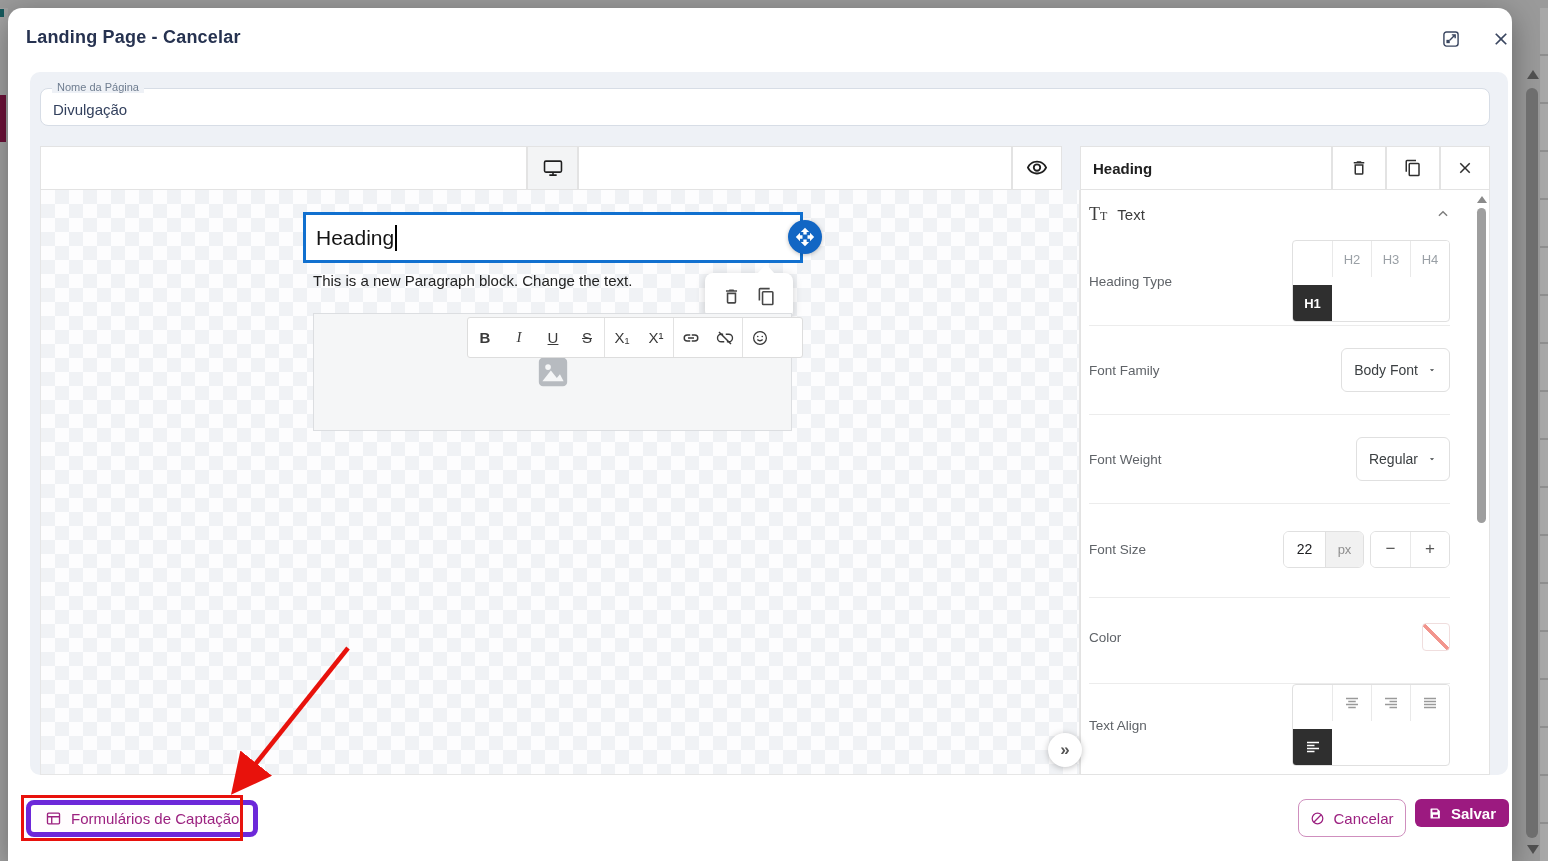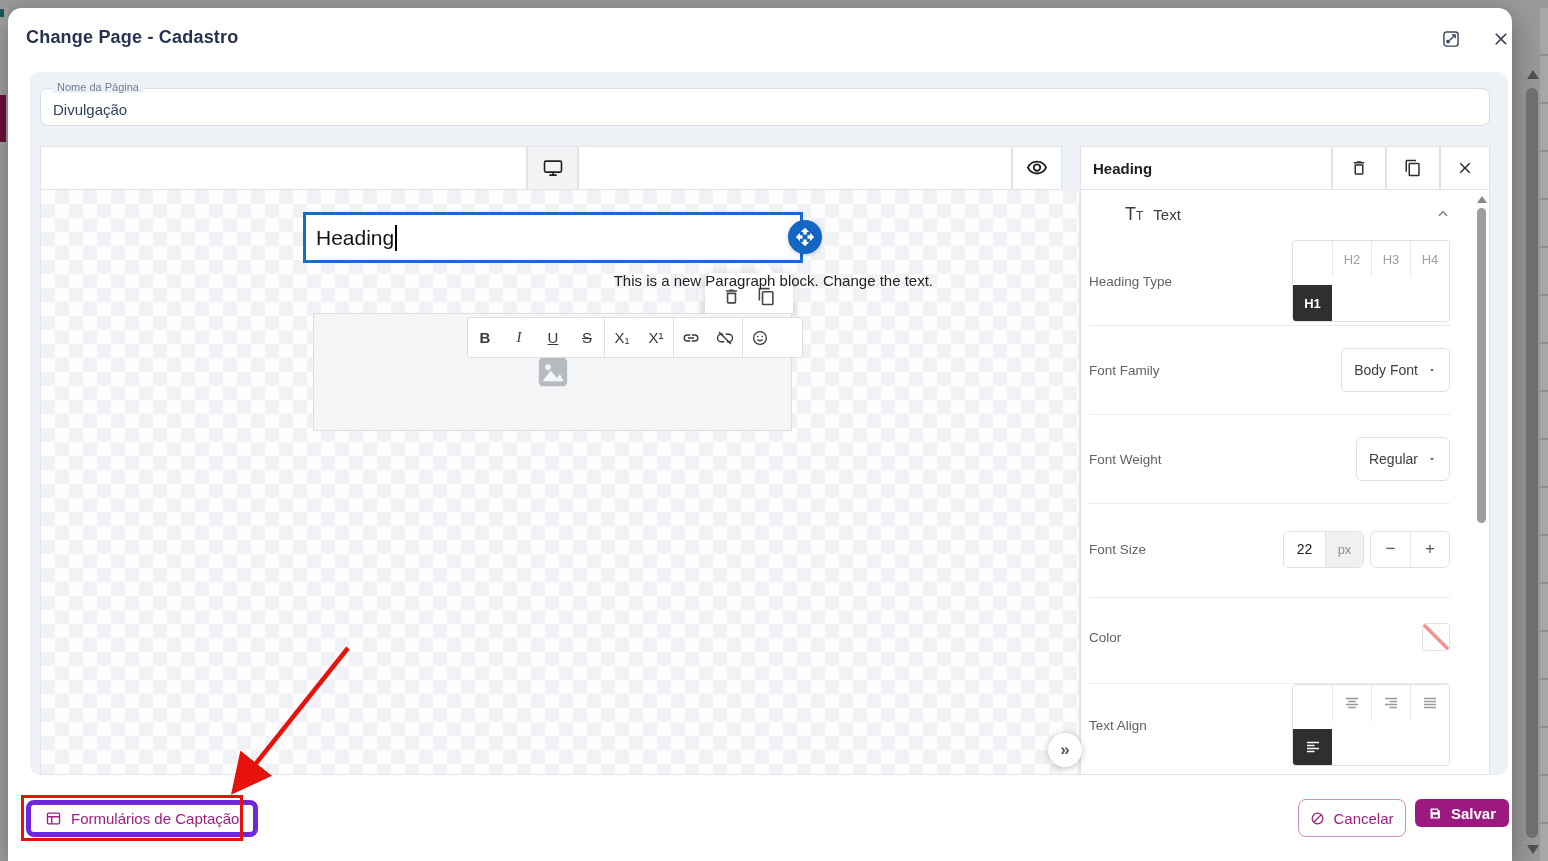--- a/index.html
+++ b/index.html
@@ -58,21 +58,21 @@
     box-shadow:0 1px 4px rgba(0,0,0,.25); }
   .move-handle svg { width:20px; height:20px; fill:#fff; }
 
   .block-popover { left:705px; top:273px; width:88px; height:46px; background:#fff; border-radius:8px;
     box-shadow:0 2px 10px rgba(0,0,0,.18); display:flex; align-items:center; justify-content:space-evenly; }
   .pop-caret { position:absolute; top:-9px; left:52px; width:0; height:0;
     border-left:9px solid transparent; border-right:9px solid transparent; border-bottom:10px solid #fff; }
   .pop-btn { background:none; border:none; cursor:pointer; color:#474747; display:flex; }
   .pop-btn svg { width:19px; height:19px; }
 
-  .paragraph-block { left:313px; top:272px; width:620px; font-size:15px; color:#212121; cursor:text;text-align:right; }
+  .paragraph-block { left:313px; top:272px; width:620px; font-size:15px; color:#212121; cursor:text; }
 
   .image-block { left:313px; top:313px; width:479px; height:118px; background:#f5f6f7;
     border:1px solid #dcdee1; display:flex; align-items:center; justify-content:center; cursor:pointer; }
   .image-block svg { width:38px; height:34px; }
 
   .rt-toolbar { left:467px; top:317px; width:336px; height:41px; background:#fff; border:1px solid #dddddd;
     border-radius:3px; display:flex; align-items:stretch; z-index:4; }
   .rt-btn { width:34px; border:none; background:none; cursor:pointer; font-size:15px; color:#3a3a3a;
     display:flex; align-items:center; justify-content:center; font-family:"Liberation Sans",sans-serif; }
   .rt-b { font-weight:700; }
@@ -92,21 +92,21 @@
   .sb-title-cell { left:1080px; width:252px; padding-left:12px; font-size:15px; font-weight:700; color:#202020; }
   .sb-ic { justify-content:center; cursor:pointer; color:#2f2f2f; }
   .sb-ic svg { width:18px; height:18px; }
   .sb-trash { left:1332px; width:54px; }
   .sb-copy { left:1386px; width:54px; }
   .sb-close { left:1440px; width:50px; }
 
   .sb-body { left:1080px; top:190px; width:410px; height:585px; background:#fff; border:1px solid #e3e3e3; border-top:none; }
 
   .sec-head { left:1089px; top:196px; width:361px; height:36px; display:flex; align-items:center; }
-  .tt-icon { font-family:Liberation Sans, sans-serif; color:#3c3c3c; margin-right:10px;margin-left:36px; }
+  .tt-icon { font-family:Liberation Serif, serif; color:#3c3c3c; margin-right:10px; }
   .tt-big { font-size:18px; }
   .tt-small { font-size:12px; }
   .sec-title { font-size:15px; font-weight:500; color:#3c3c3c; flex:1; }
   .sec-chevron { background:none; border:none; cursor:pointer; color:#7c7c7c; display:flex; }
   .sec-chevron svg { width:14px; height:14px; }
 
   .sb-row { left:1089px; width:361px; height:48px; display:flex; align-items:center; justify-content:space-between; }
   .sb-label { font-size:13.5px; color:#5f6368; }
   .sb-div { left:1089px; width:361px; height:1px; background:#ececec; }
 
@@ -169,21 +169,21 @@
 <body>
 
 <div id="screen">
 
   <div class="abs bk-left"></div>
   <div class="abs bk-teal"></div>
   <div class="abs bk-purple"></div>
   <div class="abs bk-rightrows"></div>
 
   <div class="abs modal"></div>
-  <div class="abs modal-title">Change Page - Cadastro</div>
+  <div class="abs modal-title">Landing Page - Cancelar</div>
 
   <button class="abs hdr-btn" style="left:1438px; top:26px;">
     <span style="display:flex;">
       <svg viewBox="0 0 24 24" fill="none" stroke="currentColor" stroke-width="1.7">
         <rect x="3.5" y="3.5" width="17" height="17" rx="3"></rect>
         <rect x="6.5" y="13" width="4" height="4" fill="currentColor" stroke="none"></rect>
         <path d="M10.5 13.5 17 7M13 7h4v4"></path>
       </svg>
     </span>
   </button>

